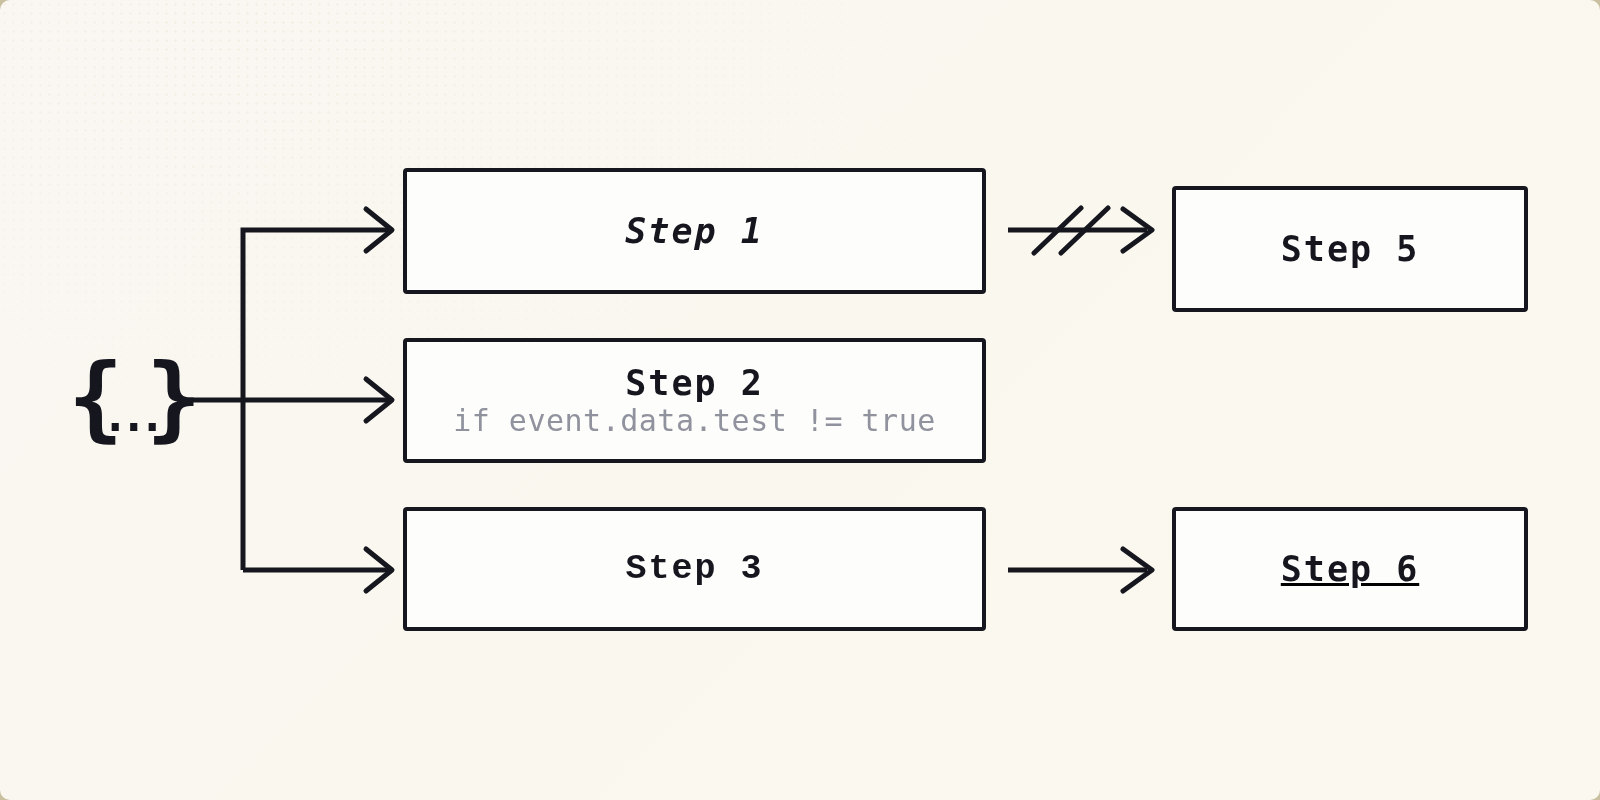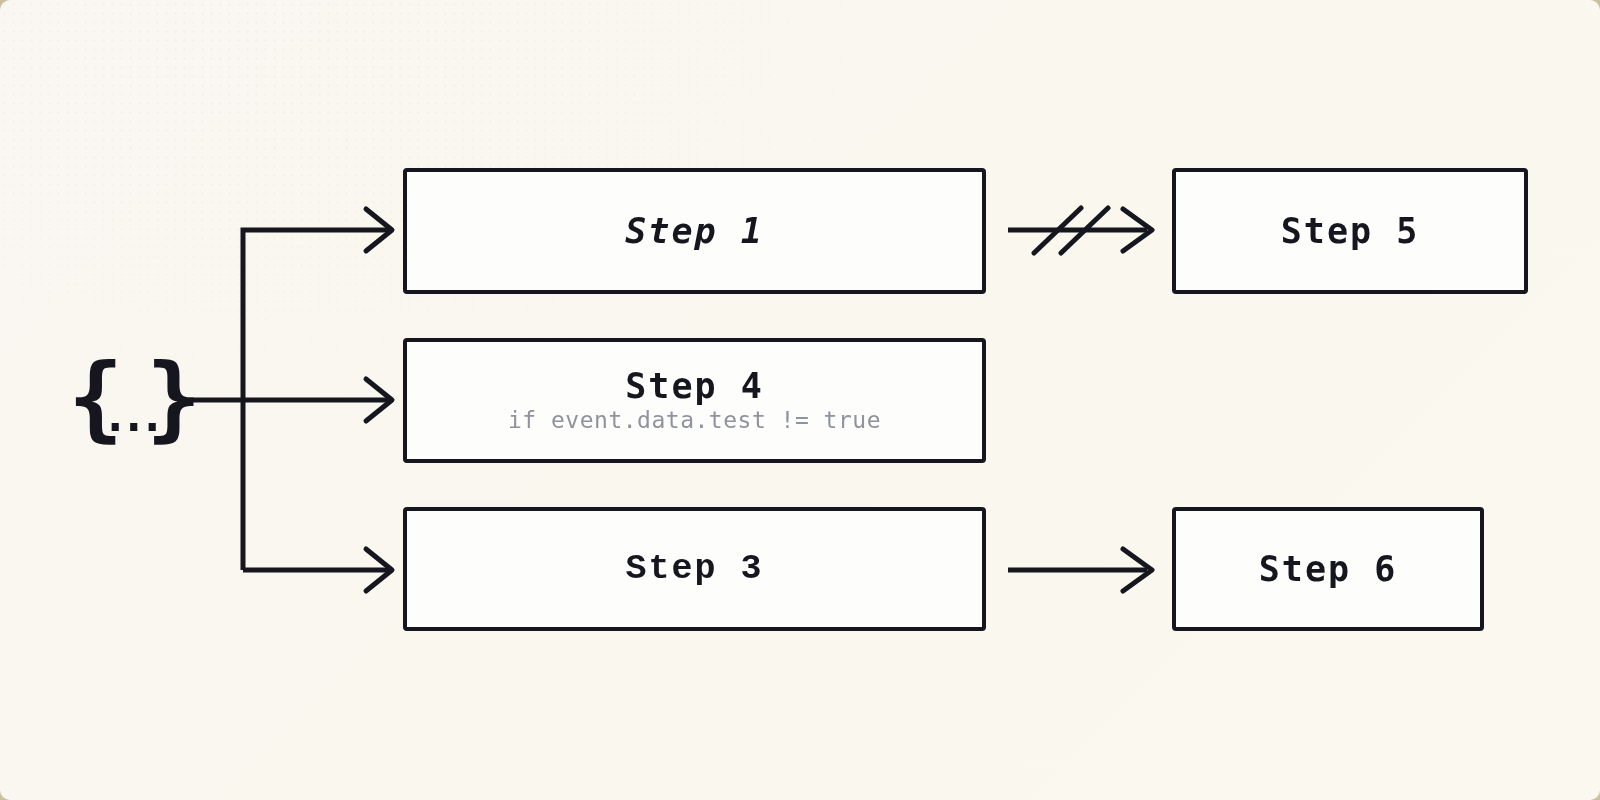--- a/index.html
+++ b/index.html
@@ -39,30 +39,30 @@
   .node .title {
     color: #16161f;
     font-weight: bold;
     font-size: 35px;
     letter-spacing: 2px;
     line-height: 1;
     white-space: pre;
   }
   .node .subtitle {
     color: #90929e;
-    font-size: 23px;
+    font-size: 30px;
     letter-spacing: .5px;
     line-height: 1;
     white-space: pre;
   }
   #node-step1 { left: 403px; top: 168px; width: 583px; height: 126px; font-style: italic; }
   #node-step2 { left: 403px; top: 338px; width: 583px; height: 125px; }
   #node-step3 { left: 403px; top: 507px; width: 583px; height: 124px; font-family: Liberation Mono, monospace; }
-  #node-step5 { left: 1172px; top: 168px; width: 356px; height: 126px; }
-  #node-step6 { left: 1172px; top: 507px; width: 312px; height: 124px; }
+  #node-step5 { left: 1172px; top: 186px; width: 356px; height: 126px; }
+  #node-step6 { left: 1172px; top: 507px; width: 356px; height: 124px; text-decoration: underline; }
 
   .source-object {
     position: absolute;
     left: 68px; top: 351px;
     height: 95px;
     display: flex; align-items: stretch;
     color: #16161f;
     font-weight: bold;
   }
   .source-object .brace {
@@ -117,21 +117,21 @@
     <span class="brace">{</span>
     <span class="dots">...</span>
     <span class="brace">}</span>
   </div>
 
   <div class="node" id="node-step1">
     <div class="title">Step 1</div>
   </div>
 
   <div class="node" id="node-step2">
-    <div class="title">Step 4</div>
+    <div class="title">Step 2</div>
     <div class="subtitle">if event.data.test != true</div>
   </div>
 
   <div class="node" id="node-step3">
     <div class="title">Step 3</div>
   </div>
 
   <div class="node" id="node-step5">
     <div class="title">Step 5</div>
   </div>

